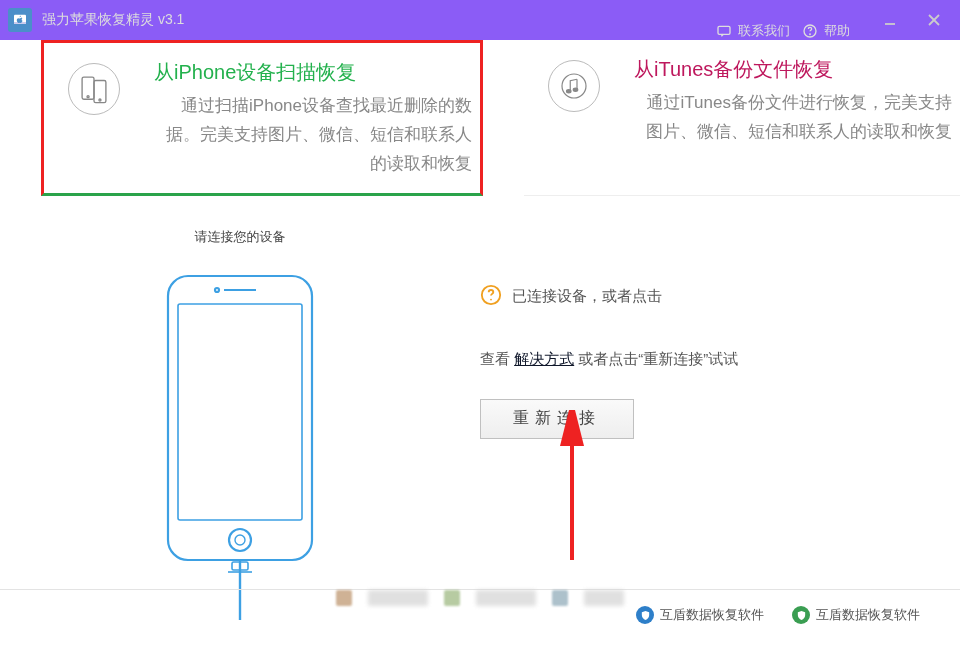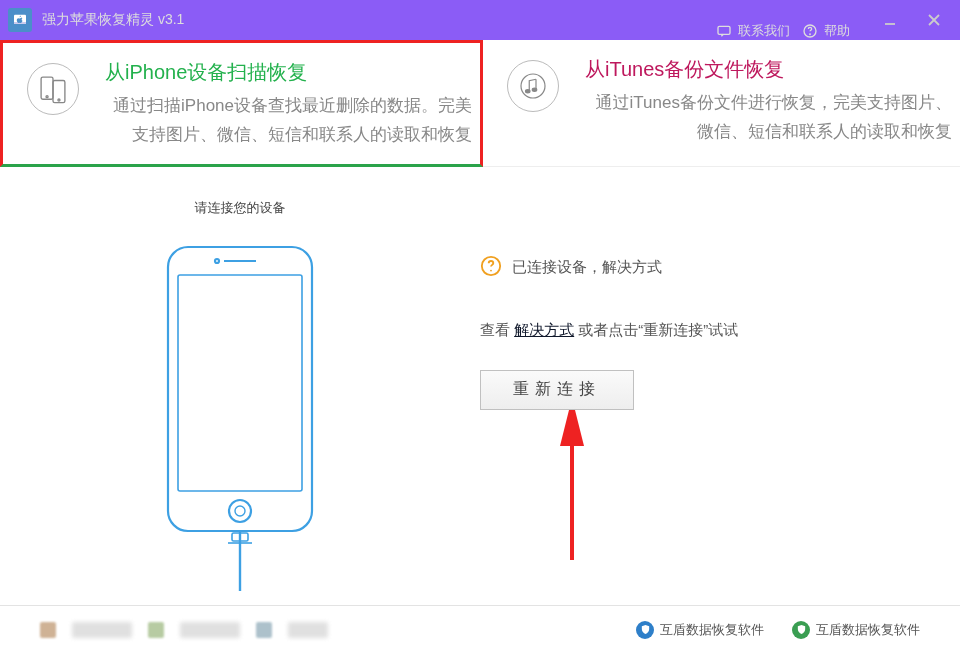--- a/index.html
+++ b/index.html
@@ -7,42 +7,42 @@
   
   .titlebar { height: 40px; background: #8b5cf6; display: flex; align-items: center; color: #ddd; font-size: 14px; padding: 0 8px; }
   .app-logo { width: 24px; height: 24px; background: #4b8fc9; border-radius: 3px; display: flex; align-items: center; justify-content: center; margin-right: 10px; }
   .app-logo svg { width: 16px; height: 16px; }
   .titlebar-right { margin-left: auto; display: flex; align-items: flex-end; gap: 12px; }
   .tb-item { display: flex; align-items: center; gap: 6px; font-size: 13px; cursor: pointer; }
   .tb-controls { display: flex; gap: 8px; margin-left: 10px; }
   .tb-btn { width: 36px; height: 40px; display: flex; align-items: center; justify-content: center; cursor: pointer; color: #ccc; }
   
   .mode-row { display: flex; padding: 0; gap: 0; }
-  .mode-card { flex: 1; padding: 16px 8px 14px 24px; display: flex; align-items: flex-start; gap: 26px; border-bottom: 1px solid #eee; cursor: pointer; }
+  .mode-card { flex: 1; padding: 16px 8px 14px 24px; display: flex; align-items: flex-start; gap: 34px; border-bottom: 1px solid #eee; cursor: pointer; margin-left: 41px; }
   .mode-card.active { border: 3px solid #e22; border-bottom: 3px solid #2aa34a; }
   .mode-card .icon-wrap { width: 52px; height: 52px; border: 1.5px solid #bbb; border-radius: 50%; display: flex; align-items: center; justify-content: center; flex-shrink: 0; margin-top: 4px; }
   .mode-card.active .mode-title { color: #23b14d; font-size: 20px; font-weight: 500; }
   .mode-card .mode-title { color: #be185d; font-size: 20px; font-weight: 500; margin-bottom: 6px; }
   .mode-card .mode-desc { color: #888; font-size: 17px; line-height: 1.7; text-align: right; }
   
   .main { padding: 30px 40px 0 40px; display: flex; gap: 40px; }
   .left-col { flex: 0 0 400px; text-align: center; }
   .prompt { font-size: 13px; color: #444; margin: 2px 0 26px 0; }
   .phone-illustration { display: inline-block; }
   
   .right-col { flex: 1; padding-top: 58px; }
   .status-row { display: flex; align-items: center; gap: 10px; margin-bottom: 40px; }
   .status-text { color: #555; font-size: 15px; }
   .hint-row { font-size: 15px; color: #555; margin-bottom: 30px; }
   .hint-row a { color: #0f172a; }
   .retry-btn { width: 154px; height: 40px; background: linear-gradient(#fafafa,#eee); border: 1px solid #c0c0c0; font-size: 16px; color: #444; letter-spacing: 6px; cursor: pointer; }
   
   .arrow-annot { position: absolute; top: 410px; left: 552px; pointer-events: none; }
   
-  .footer { position: absolute; bottom: 0; left: 0; right: 0; height: 48px; border-top: 1px solid #e3e3e3; display: flex; align-items: center; padding: 0 40px; }
+  .footer { position: absolute; bottom: 0; left: 0; right: 0; height: 64px; border-top: 1px solid #e3e3e3; display: flex; align-items: center; padding: 0 40px; flex-direction: column; }
   .footer-left { display: flex; align-items: center; gap: 16px; opacity: 0.6; }
   .blur-item { width: 60px; height: 16px; background: #ccc; border-radius: 2px; filter: blur(2px); }
   .blur-icon { width: 16px; height: 16px; background: #b08050; border-radius: 2px; filter: blur(1px); }
   .footer-right { margin-left: auto; display: flex; gap: 28px; }
   .foot-link { display: flex; align-items: center; gap: 6px; font-size: 13px; color: #555; cursor: pointer; }
   .foot-badge { width: 18px; height: 18px; border-radius: 50%; display:flex; align-items:center; justify-content:center; }
 </style>
 </head>
 <body>
 
@@ -138,21 +138,21 @@
   </div>
   <div class="right-col">
     <div class="status-row">
       <span>
         <svg width="22" height="22" viewBox="0 0 24 24" fill="none">
             <circle cx="12" cy="12" r="10" stroke="#f0a020" stroke-width="2"></circle>
             <path d="M9.5 9a2.5 2.5 0 115 0c0 1.5-2.5 2-2.5 3.5" stroke="#f0a020" stroke-width="2"></path>
             <circle cx="12" cy="17" r="1" fill="#f0a020"></circle>
           </svg>
       </span>
-      <span class="status-text">已连接设备，解决方式</span>
+      <span class="status-text">已连接设备，或者点击</span>
     </div>
     <div class="hint-row">
       <span>查看 </span><a href="#">解决方式</a><span> 或者点击“重新连接”试试</span>
     </div>
     <button class="retry-btn">重新连接</button>
   </div>
 </div>
 
 <div class="arrow-annot">
   <svg width="40" height="160" viewBox="0 0 40 160">

